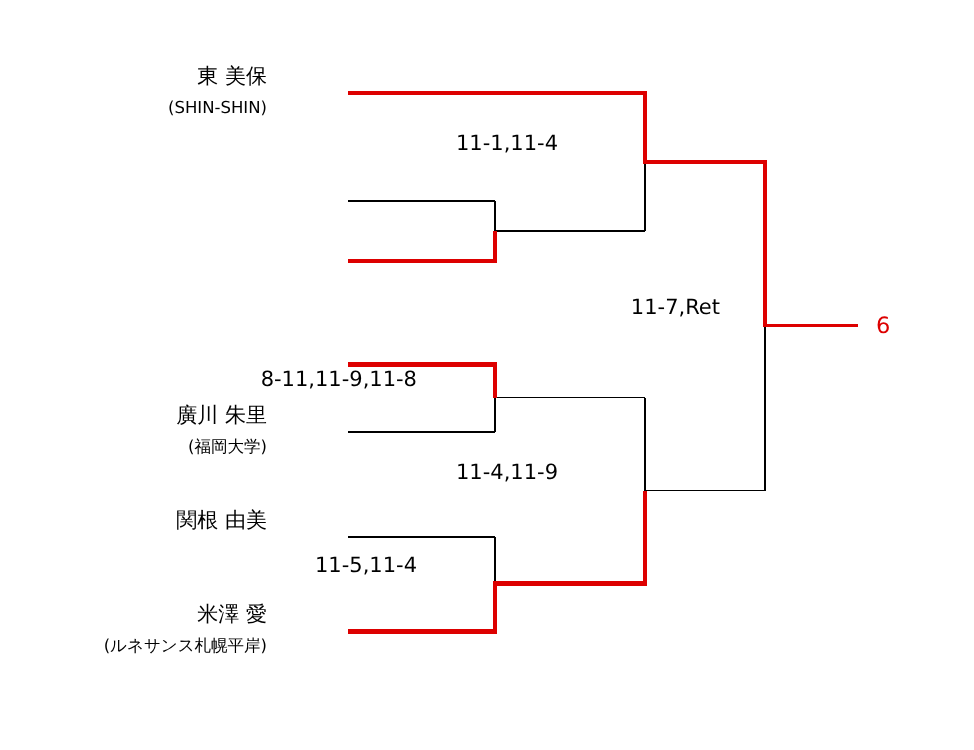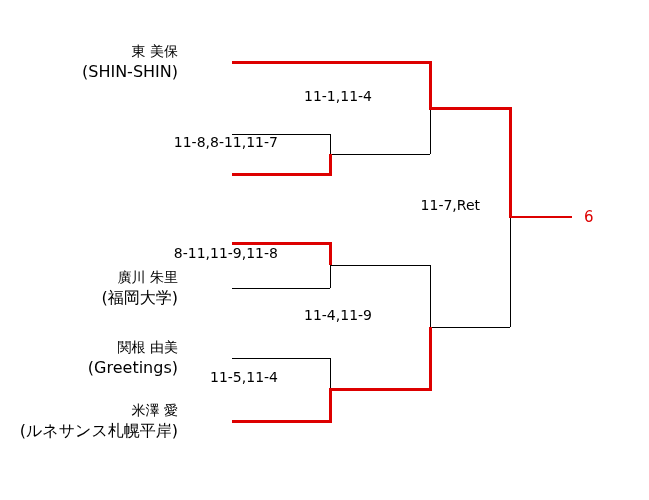--- a/index.html
+++ b/index.html
@@ -17,21 +17,21 @@
     width: 649px; height: 500px;
   }
   .player {
     position: absolute;
     right: 421px;
     text-align: right;
     white-space: nowrap;
     color: #000000;
   }
   .player .name  { font-size: 14px; line-height: 18px; }
-  .player .affil { font-size: 16px; line-height: 18px; margin-top: 3px; }
+  .player .affil { font-size: 11px; line-height: 18px; margin-top: 3px; }
   .score {
     position: absolute;
     font-size: 14px;
     line-height: 17px;
     color: #000000;
     white-space: nowrap;
     text-align: right;
   }
   .result {
     position: absolute;
@@ -85,29 +85,27 @@
   <div class="player" style="top:42px">
     <div class="name">東 美保</div>
     <div class="affil">(SHIN-SHIN)</div>
   </div>
   <div class="player" style="top:268px">
     <div class="name">廣川 朱里</div>
     <div class="affil">(福岡大学)</div>
   </div>
   <div class="player" style="top:338px">
     <div class="name">関根 由美</div>
-    <div class="affil">(Greetings)</div>
   </div>
   <div class="player" style="top:401px">
     <div class="name">米澤 愛</div>
     <div class="affil">(ルネサンス札幌平岸)</div>
   </div>
 
   <div class="score" style="top:88px;  right:227px">11-1,11-4</div>
-  <div class="score" style="top:134px; right:321px">11-8,8-11,11-7</div>
   <div class="score" style="top:245px; right:321px">8-11,11-9,11-8</div>
   <div class="score" style="top:307px; right:227px">11-4,11-9</div>
   <div class="score" style="top:369px; right:321px">11-5,11-4</div>
   <div class="score" style="top:197px; right:119px">11-7,Ret</div>
 
   <div class="result" style="top:209px; left:584px">6</div>
 
 </div>
 
 </body></html>

